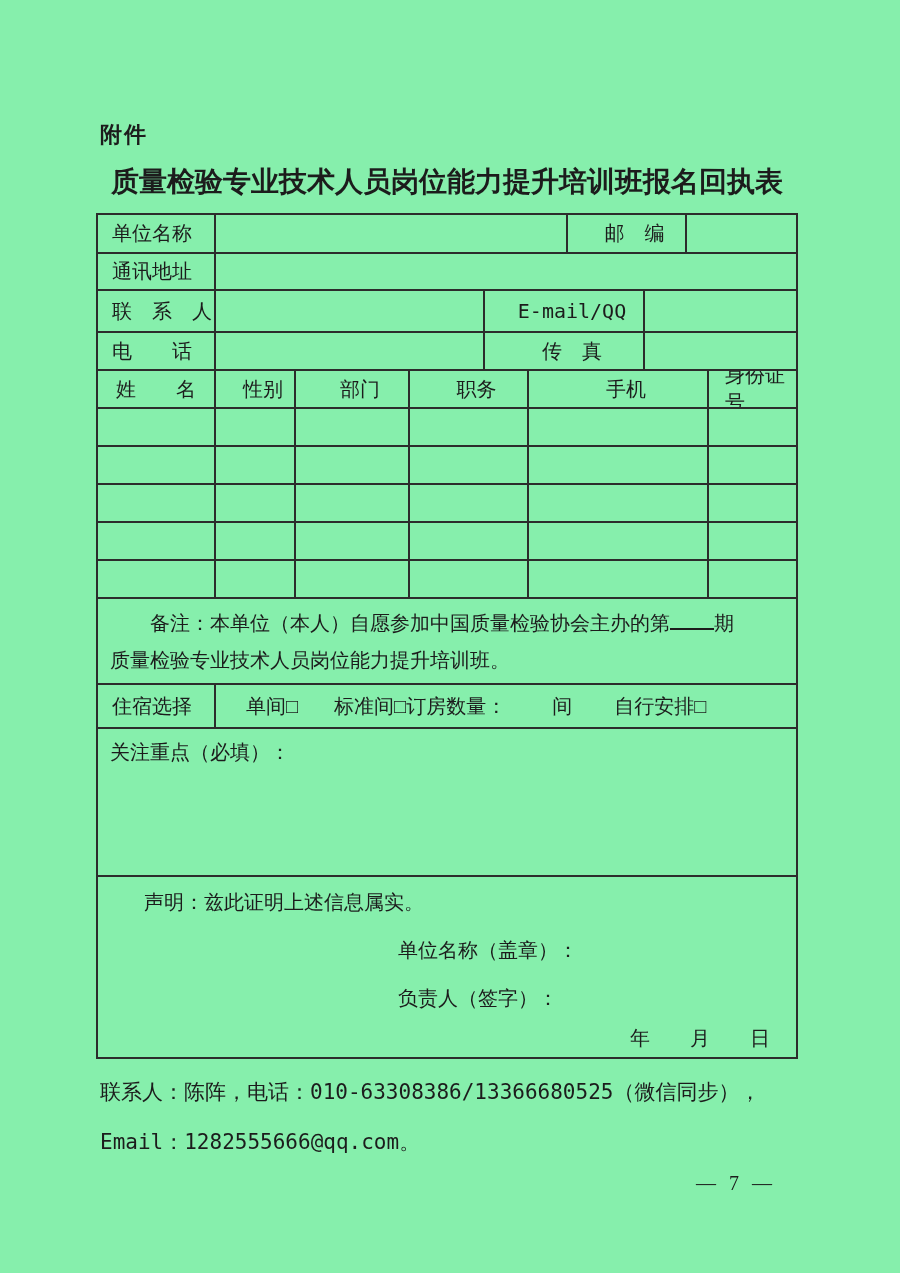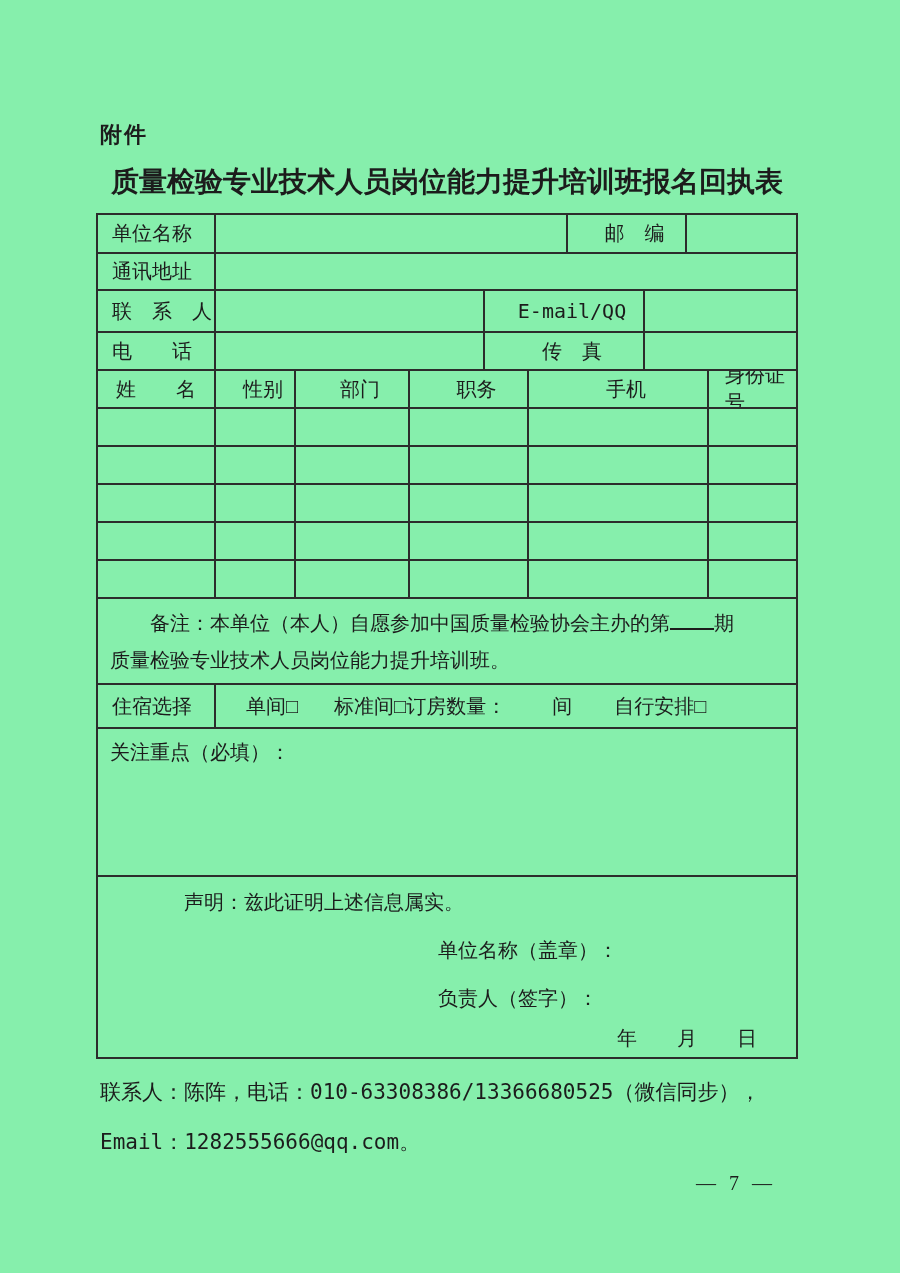--- a/index.html
+++ b/index.html
@@ -30,21 +30,21 @@
   }
   .cell:last-child { border-right:none; }
   .lbl { padding-left:14px; }
   .ctr { justify-content:center; }
   .fill { flex:1; }
   .mono { font-family:"DejaVu Sans Mono","Liberation Mono",monospace; }
 
   .h-r1 { height:39px; } .h-r2 { height:37px; } .h-r3 { height:42px; }
   .h-r4 { height:38px; } .h-hdr { height:38px; } .h-emp { height:38px; }
   .h-rem { height:86px; } .h-acc { height:44px; } .h-foc { height:148px; }
-  .h-dec { height:180px;margin-left:40px; }
+  .h-dec { height:180px; }
 
   .w-lab { width:118px; flex:none; }
   .w-r1v { width:336px; flex:none; }
   .w-r1p { width:103px;  flex:none; }
   .w-r3v { width:253px; flex:none; }
   .w-r3l { width:144px; flex:none; }
   .c-sex { width:64px;  flex:none; }
   .c-dep { width:98px;  flex:none; }
   .c-pos { width:103px;  flex:none; }
   .c-mob { width:164px; flex:none; }
@@ -60,21 +60,21 @@
   .acc-content .o2 { }
   .acc-content .o3 { margin-right:46px; }
   .acc-content .o4 { margin-right:42px; }
 
   .focus-cell { align-items:flex-start; padding:10px 12px; }
 
   .decl { display:block; line-height:26px; }
   .decl .statement { margin:12px 0 0 46px; }
   .decl .seal      { margin:22px 0 0 300px; }
   .decl .sign      { margin:22px 0 0 300px; }
-  .decl .date      { margin-top:14px; text-align:right; padding-right:39px; }
+  .decl .date      { margin-top:14px; text-align:right; padding-right:26px; }
 
   .footer-line1 { position:absolute; left:100px; top:1078px; font-size:21px; }
   .footer-line2 { position:absolute; left:100px; top:1128px; font-size:21px; }
   .page-number  {
     position:absolute; left:96px; top:1172px; width:702px;
     text-align:right; padding-right:22px; box-sizing:border-box;
     font-size:20px; letter-spacing:4px;
   }
 </style>
 </head>

